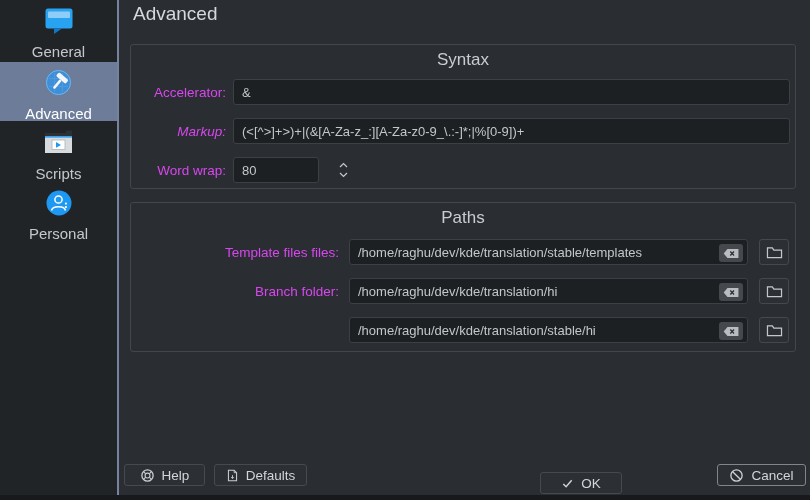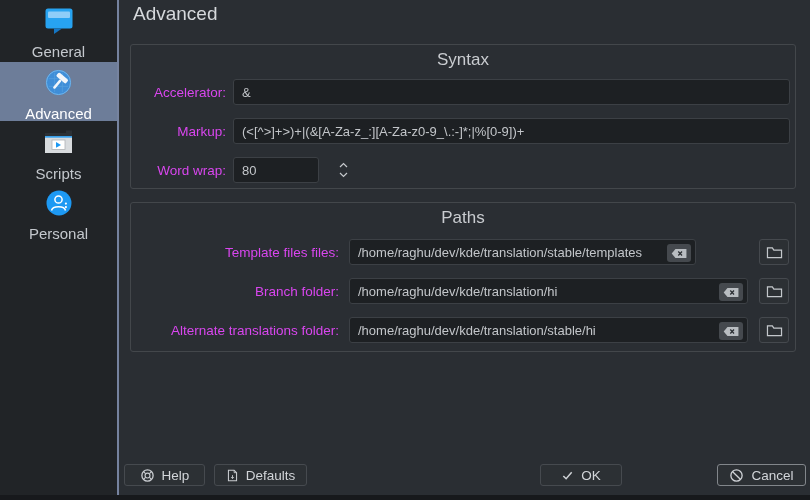--- a/index.html
+++ b/index.html
@@ -115,21 +115,21 @@
   <div class="side-divider"></div>
 
   <h1 class="page-title">Advanced</h1>
 
   <section class="group g-syntax">
     <span class="group-title">Syntax</span>
 
     <span class="flabel" style="left:8px;width:87px;top:40px;">Accelerator:</span>
     <input class="field" style="left: 102px; top: 34px; width: 557px; height: 26px;" value="&amp;">
 
-    <span class="flabel" style="left:8px;width:87px;top:79px;">Markup:</span>
+    <span class="flabel" style="left:8px;width:87px;top:79px;font-style:italic;">Markup:</span>
     <input class="field" style="left: 102px; top: 73px; width: 557px; height: 26px;" value="(&lt;[^&gt;]+&gt;)+|(&amp;[A-Za-z_:][A-Za-z0-9_\.:-]*;|%[0-9])+">
 
     <span class="flabel" style="left:8px;width:87px;top:118px;">Word wrap:</span>
     <div class="spin field" style="left:102px;top:112px;width:86px;height:26px;gap:48px;">
       <input value="80" style="">
       <span class="arrows">
         <button>
           <svg width="9" height="6" viewBox="0 0 9 6">
               <path d="M1 5 L4.5 1.5 L8 5" fill="none" stroke="#c6c9cd" stroke-width="1.2"></path>
             </svg>
@@ -140,21 +140,21 @@
             </svg>
         </button>
       </span>
     </div>
   </section>
 
   <section class="group g-paths">
     <span class="group-title">Paths</span>
 
     <span class="flabel" style="left:8px;width:200px;top:42px;">Template files files:</span>
-    <div class="pathfield field" style="left:218px;top:36px;width:347px;">
+    <div class="pathfield field" style="left:218px;top:36px;width:399px;">
       <input class="field" style="border: none; background: transparent;" value="/home/raghu/dev/kde/translation/stable/templates">
       <button class="clear-btn">
         <svg width="16" height="11" viewBox="0 0 18 12">
           <path d="M5 0.8 H16.6 a0.8 0.8 0 0 1 0.8 0.8 V10.4 a0.8 0.8 0 0 1 -0.8 0.8 H5 L0.8 6 Z" fill="#b9bdc1"></path>
           <path d="M8.2 3.8 L12.4 8.2 M12.4 3.8 L8.2 8.2" stroke="#2a2e32" stroke-width="1.4"></path>
         </svg>
       </button>
     </div>
     <button class="folder-btn" style="left:628px;top:36px;">
       <svg width="17" height="15" viewBox="0 0 18 16">
@@ -171,21 +171,20 @@
           <path d="M8.2 3.8 L12.4 8.2 M12.4 3.8 L8.2 8.2" stroke="#2a2e32" stroke-width="1.4"></path>
         </svg>
       </button>
     </div>
     <button class="folder-btn" style="left:628px;top:75px;">
       <svg width="17" height="15" viewBox="0 0 18 16">
         <path d="M1.5 3 h5.2 l1.6 2.5 H16.5 V13.5 H1.5 Z" fill="none" stroke="#c3c7cb" stroke-width="1.3"></path>
       </svg>
     </button>
 
-    <span class="flabel" style="left:8px;width:200px;top:120px;">Alternate translations folder:</span>
     <div class="pathfield field" style="left:218px;top:114px;width:399px;">
       <input class="field" style="border: none; background: transparent;" value="/home/raghu/dev/kde/translation/stable/hi">
       <button class="clear-btn">
         <svg width="16" height="11" viewBox="0 0 18 12">
           <path d="M5 0.8 H16.6 a0.8 0.8 0 0 1 0.8 0.8 V10.4 a0.8 0.8 0 0 1 -0.8 0.8 H5 L0.8 6 Z" fill="#b9bdc1"></path>
           <path d="M8.2 3.8 L12.4 8.2 M12.4 3.8 L8.2 8.2" stroke="#2a2e32" stroke-width="1.4"></path>
         </svg>
       </button>
     </div>
     <button class="folder-btn" style="left:628px;top:114px;">
@@ -206,21 +205,21 @@
 
   <button class="btn" style="left:214px;width:93px;">
     <svg width="13" height="15" viewBox="0 0 16 16">
       <path d="M3 1.5 h7 l3 3 V14.5 H3 Z" fill="none" stroke="#c9ccd0" stroke-width="1.3"></path>
       <path d="M10 1.5 v3 h3" fill="none" stroke="#c9ccd0" stroke-width="1.1"></path>
       <path d="M8 7.5 v4 M6.3 10 L8 11.8 L9.7 10" fill="none" stroke="#c9ccd0" stroke-width="1.1"></path>
     </svg>
     <span>Defaults</span>
   </button>
 
-  <button class="btn" style="left:540px;width:82px;">
+  <button class="btn" style="left:540px;width:82px;margin-top:8px;">
     <svg width="13" height="13" viewBox="0 0 14 14" style="color:#cfd2d6">
       <path d="M2.5 7.5 L5.5 10.5 L11.5 3.5" fill="none" stroke="currentColor" stroke-width="1.6"></path>
     </svg>
     <span>OK</span>
   </button>
 
 
   <button class="btn focused" style="left:717px;width:89px;">
     <svg width="15" height="15" viewBox="0 0 16 16" style="color:#cfd2d6">
       <circle cx="8" cy="8" r="6" fill="none" stroke="currentColor" stroke-width="1.4"></circle>

